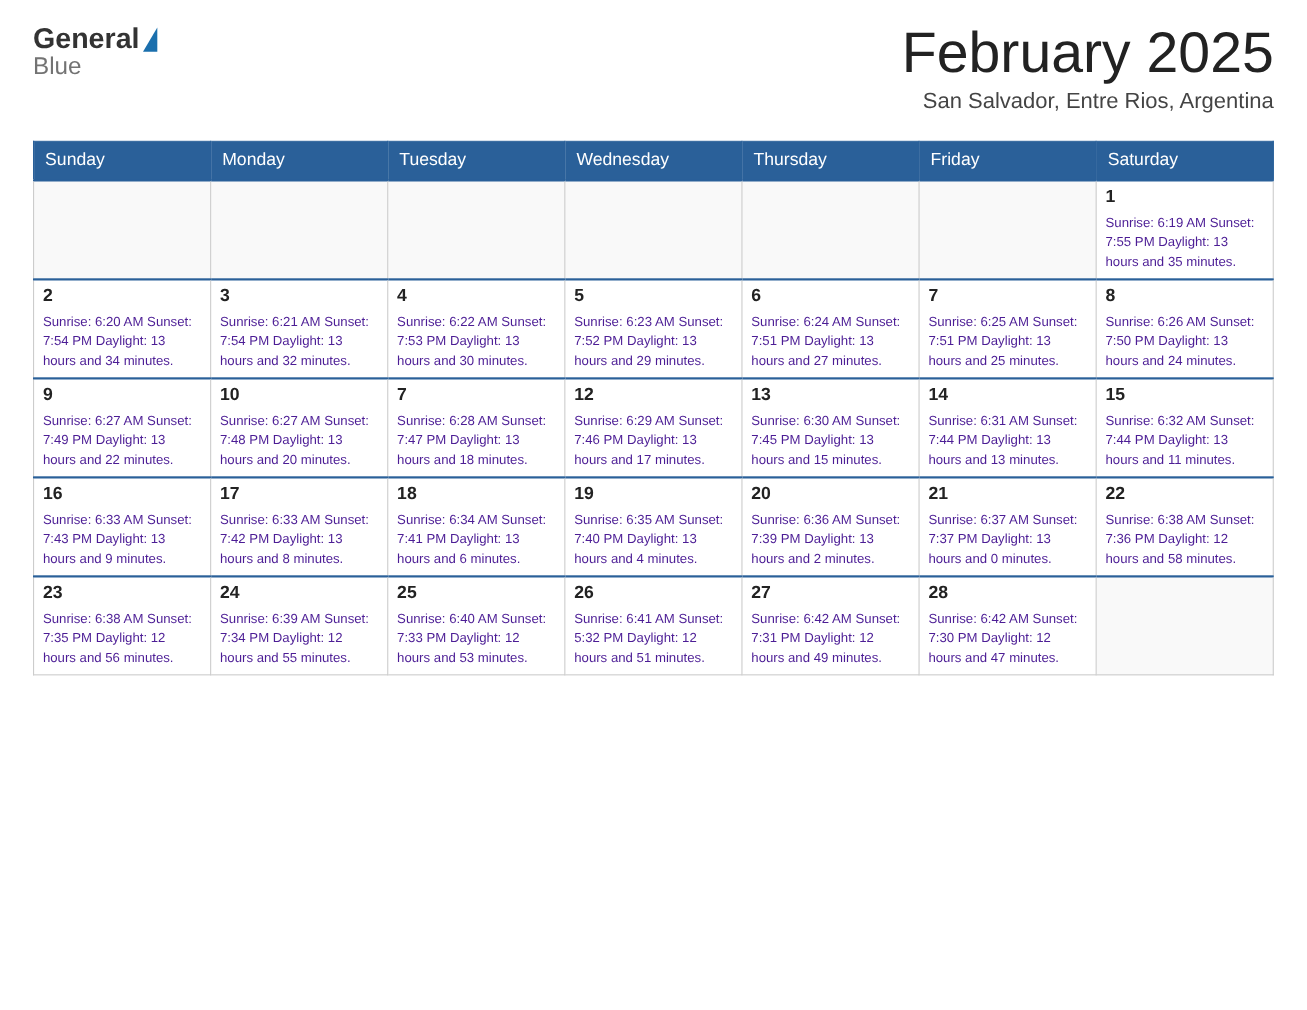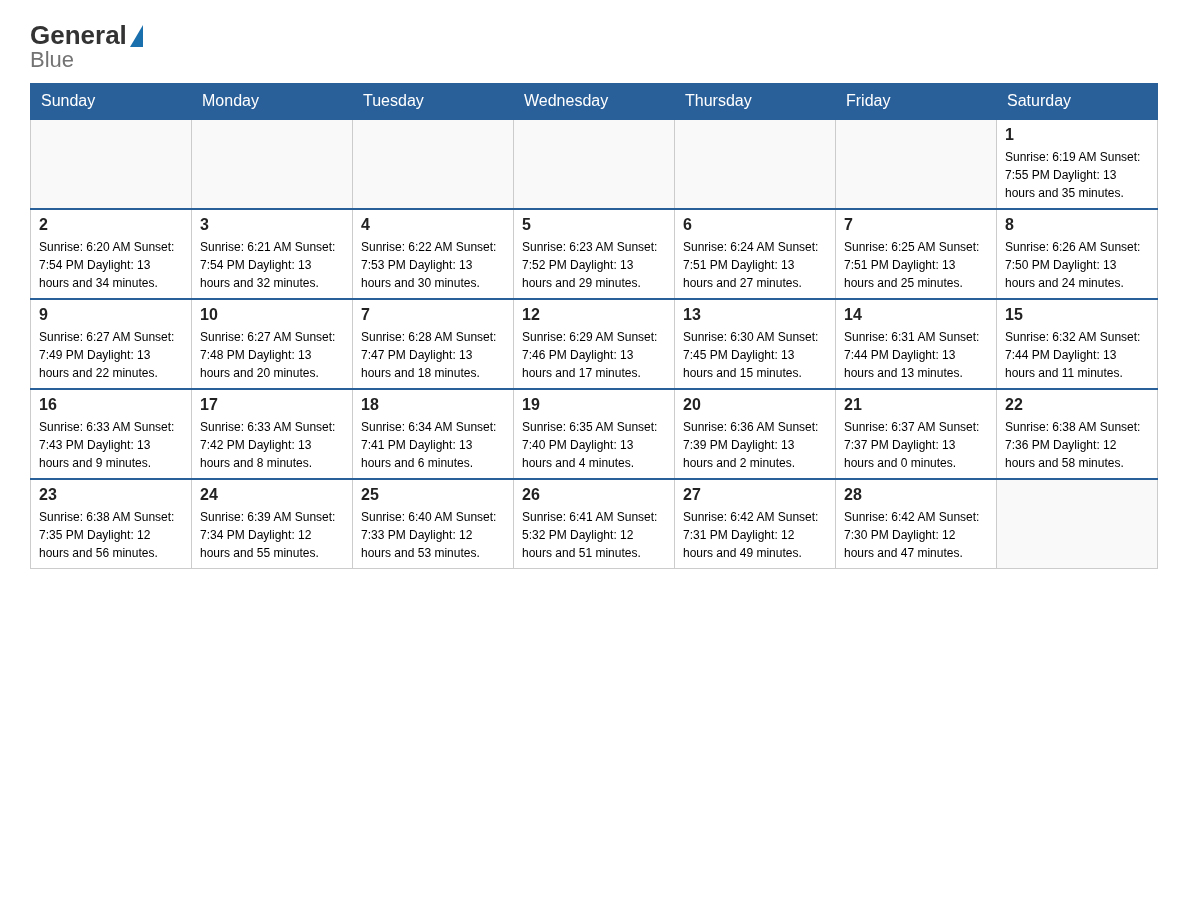--- a/index.html
+++ b/index.html
@@ -50,21 +50,21 @@
       line-height: 1.1;
     }
     .subtitle {
       font-size: 20px;
       color: #444;
       margin-top: 4px;
     }
     .calendar {
       width: 100%;
       border-collapse: collapse;
-      margin-top: 10px;
+      margin-top: 24px;
     }
     .calendar th {
       background-color: #2a6099;
       color: #fff;
       text-align: left;
       padding: 8px 10px;
       font-size: 16px;
       font-weight: normal;
       border: 1px solid #2a6099;
     }
@@ -80,39 +80,43 @@
     }
     .day-num {
       font-size: 16px;
       color: #222;
       font-weight: bold;
       display: block;
       margin-bottom: 4px;
     }
     .day-info {
       font-size: 12px;
-      color: #000000;
+      color: #4c1d95;
       line-height: 1.5;
     }
     .empty-cell {
       background: #f9f9f9;
     }
   </style>
 </head>
 <body>
 
 <div class="header">
   <div class="logo-wrapper">
     <div class="logo-line1">
       <span class="logo-text-general">General</span>
       <span style="display:inline-block; width:0; height:0; border-left:13px solid transparent; border-bottom:22px solid #1a6fad; margin-left:3px; margin-top:0px; vertical-align:bottom;"></span>
     </div>
     <div class="logo-line2">
       <span class="logo-text-blue">Blue</span>
     </div>
+  </div>
+  <div class="title-block">
+    <div class="month-title">February 2025</div>
+    <div class="subtitle">San Salvador, Entre Rios, Argentina</div>
   </div>
 </div>
 
 <table class="calendar">
   <thead>
     <tr>
       <th>Sunday</th>
       <th>Monday</th>
       <th>Tuesday</th>
       <th>Wednesday</th>

